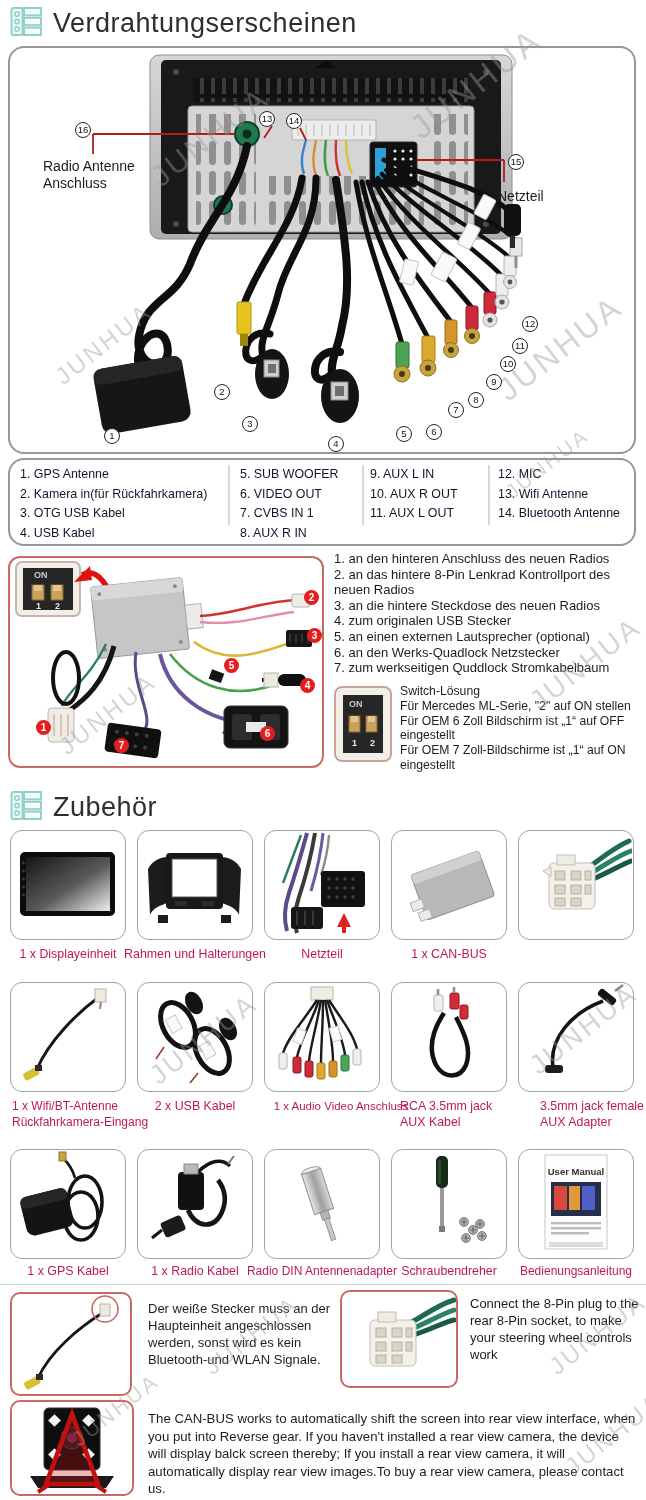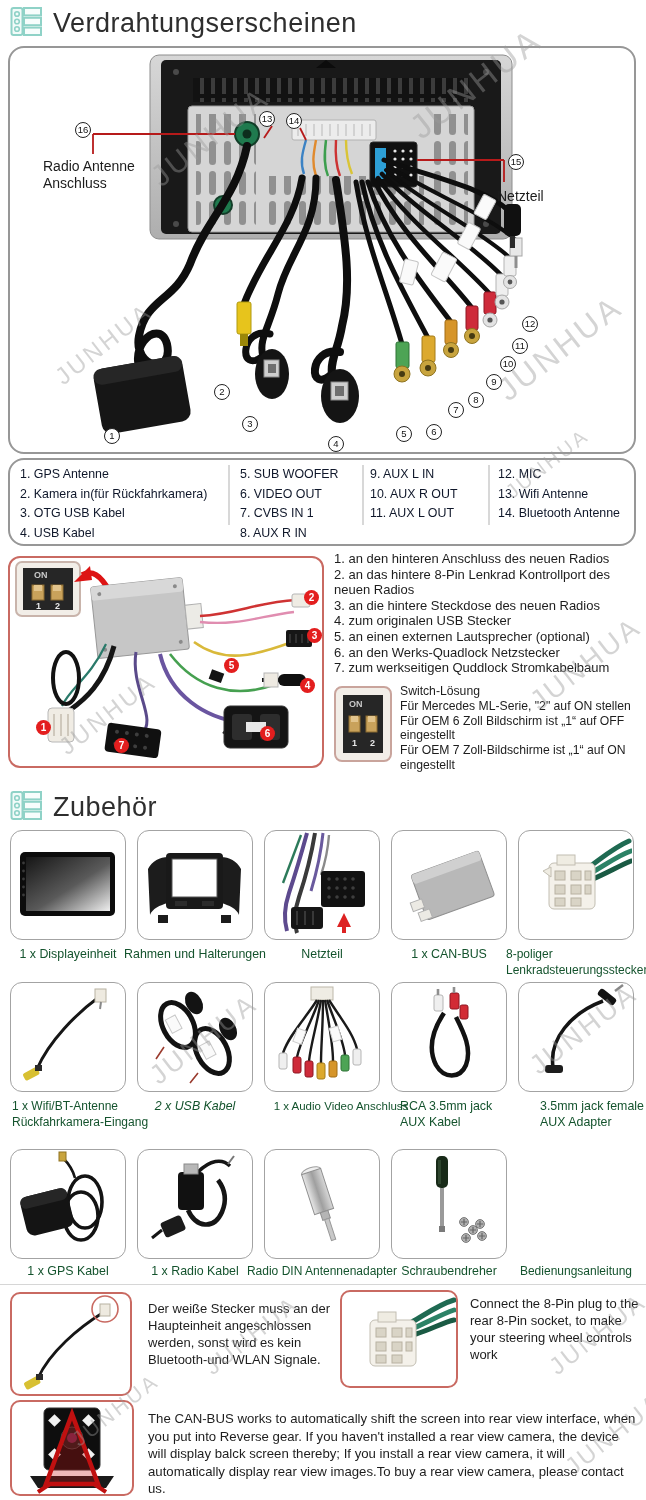--- a/index.html
+++ b/index.html
@@ -29,21 +29,21 @@
 
   .callout-label { position:absolute; font-size:14px; color:#1c1c1c; line-height:17px; z-index:5; }
 
   
   .instr { font-size:13px; line-height:15.6px; color:#1d1d1d; margin:0; }
   .switch-line { font-size:12.2px; line-height:14.8px; color:#1d1d1d; }
 
   
   .acc-box { position:absolute; width:116px; height:110px; border:1.6px solid #a3a3a3; border-radius:12px;
              background:#fff; overflow:hidden; }
-  .acc-cap { position:absolute; font-size:12.4px; color:#14532d; line-height:16px; }
+  .acc-cap { position:absolute; font-size:12.4px; color:#be185d; line-height:16px; }
   .acc-cap.center { text-align:center; }
 
   .note-text { position:absolute; font-size:13px; line-height:17px; color:#1d1d1d; }
 
   .dip-label { position:absolute; color:#c9c9c9; font-size:9px; font-weight:bold; z-index:6; }
 
   .wm { position:absolute; color:#9a9a9a; opacity:0.42; transform:rotate(-38deg);
         letter-spacing:3px; z-index:4; pointer-events:none; }
 
   .sep-line { position:absolute; left:0; width:646px; height:1px; background:#d6d6d6; }
@@ -476,21 +476,20 @@
         <rect x="36" y="67" width="10" height="8"></rect>
           <rect x="52" y="67" width="10" height="8"></rect>
       </g>
       <polygon points="24,40 32,36 32,46" fill="#efece2" stroke="#c2beb2"></polygon>
     </svg>
   </div>
   <div class="acc-cap center" style="left:10px; top:946px; width:116px;">1 x Displayeinheit</div>
   <div class="acc-cap center" style="left:122px; top:946px; width:146px;">Rahmen und Halterungen</div>
   <div class="acc-cap center" style="left:264px; top:946px; width:116px;">Netzteil</div>
   <div class="acc-cap center" style="left:391px; top:946px; width:116px;">1 x CAN-BUS</div>
-  <div class="acc-cap" style="left:506px; top:946px; width:138px; font-size:12px;">8-poliger Lenkradsteuerungsstecker</div>
 
   <div class="acc-box" style="left:10px; top:982px;">
     <svg width="113" height="107" viewBox="0 0 113 107">
       <path d="M88,14 C66,30 38,58 26,86" stroke="#161616" stroke-width="3" fill="none"></path>
       <rect x="84" y="6" width="11" height="13" fill="#eeeae0" stroke="#b8b2a2"></rect>
       <path d="M90,19 L89,26" stroke="#888" stroke-width="2"></path>
       <g transform="rotate(-28 22 90)">
           <rect x="12" y="86" width="16" height="8" rx="2" fill="#d8c032"></rect>
         </g>
       <rect x="24" y="82" width="7" height="6" fill="#2a2a2a"></rect>
@@ -554,21 +553,21 @@
     <svg width="113" height="107" viewBox="0 0 113 107">
       <path d="M84,18 C52,30 30,56 34,84" stroke="#151515" stroke-width="3.6" fill="none"></path>
       <g transform="rotate(38 88 14)">
           <rect x="78" y="10" width="20" height="8" rx="3" fill="#131313"></rect>
         </g>
       <path d="M96,8 l8,-6" stroke="#888" stroke-width="2.4"></path>
       <rect x="26" y="82" width="18" height="8" rx="3" fill="#1d1d1d"></rect>
     </svg>
   </div>
   <div class="acc-cap" style="left:12px; top:1098px; width:150px; font-size:12px;">1 x Wifi/BT-Antenne Rückfahrkamera-Eingang</div>
-  <div class="acc-cap center" style="left:137px; top:1098px; width:116px;font-style:italic;">2 x USB Kabel</div>
+  <div class="acc-cap center" style="left:137px; top:1098px; width:116px;">2 x USB Kabel</div>
   <div class="acc-cap center" style="left:254px; top:1098px; width:136px; font-size:11.5px;margin-left:19px;">1 x Audio Video Anschluss</div>
   <div class="acc-cap" style="left:400px; top:1098px; width:110px;">RCA 3.5mm jack AUX Kabel</div>
   <div class="acc-cap" style="left:540px; top:1098px; width:116px;">3.5mm jack female AUX Adapter</div>
 
   <div class="acc-box" style="left:10px; top:1149px;">
     <svg width="113" height="107" viewBox="0 0 113 107">
       <path d="M52,8 C58,14 62,20 64,28" stroke="#151515" stroke-width="2.6" fill="none"></path>
       <rect x="48" y="2" width="7" height="9" fill="#c8a43e" stroke="#8f7320"></rect>
       <g fill="none" stroke="#131313" stroke-width="3.6">
         <ellipse cx="74" cy="52" rx="17" ry="26"></ellipse>
@@ -619,20 +618,36 @@
       <g fill="#b0b0b0" stroke="#777">
         <circle cx="72" cy="72" r="4.4"></circle>
           <circle cx="88" cy="74" r="4.4"></circle>
           <circle cx="74" cy="88" r="4.4"></circle>
           <circle cx="90" cy="86" r="4.4"></circle>
           <circle cx="81" cy="80" r="4.4"></circle>
       </g>
       <g stroke="#666" stroke-width="1.2">
         <path d="M69,72 h6 M72,69 v6 M85,74 h6 M88,71 v6 M71,88 h6 M74,85 v6 M87,86 h6 M90,83 v6 M78,80 h6 M81,77 v6"></path>
       </g>
+    </svg>
+  </div>
+  <div class="acc-box" style="left:518px; top:1149px;">
+    <svg width="113" height="107" viewBox="0 0 113 107">
+      <rect x="26" y="5" width="62" height="94" fill="#fdfdfd" stroke="#c6c6c6"></rect>
+      <text x="57" y="25" font-size="9.5" font-weight="bold" fill="#333" text-anchor="middle" font-family="Liberation Sans, sans-serif">User Manual</text>
+      <rect x="32" y="32" width="50" height="34" fill="#24304a"></rect>
+      <rect x="35" y="36" width="13" height="24" fill="#d9483c"></rect>
+      <rect x="50" y="36" width="11" height="24" fill="#e09a3a"></rect>
+      <rect x="63" y="36" width="13" height="24" fill="#5060c8"></rect>
+      <g fill="#bbb">
+        <rect x="32" y="72" width="50" height="2.4"></rect>
+          <rect x="32" y="77" width="50" height="2.4"></rect>
+          <rect x="32" y="82" width="38" height="2.4"></rect>
+      </g>
+      <rect x="30" y="92" width="54" height="5" fill="#dcdcdc"></rect>
     </svg>
   </div>
   <div class="acc-cap center" style="left:10px; top:1263px; width:116px;">1 x GPS Kabel</div>
   <div class="acc-cap center" style="left:131px; top:1263px; width:128px;">1 x Radio Kabel</div>
   <div class="acc-cap center" style="left:240px; top:1263px; width:164px; font-size:12px;">Radio DIN Antennenadapter</div>
   <div class="acc-cap center" style="left:391px; top:1263px; width:116px;">Schraubendreher</div>
   <div class="acc-cap center" style="left:506px; top:1263px; width:140px; font-size:12px;">Bedienungsanleitung</div>
 
   <div class="sep-line" style="top:1284px;"></div>
 

